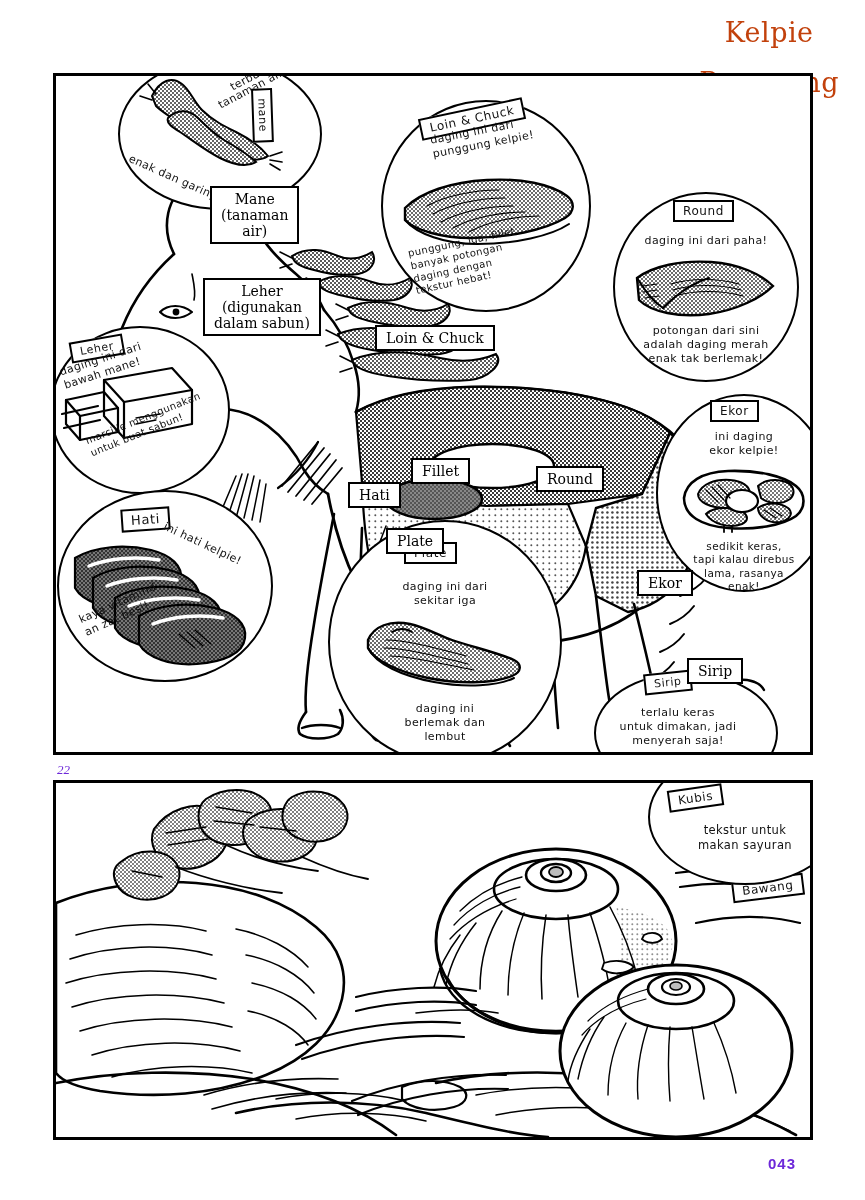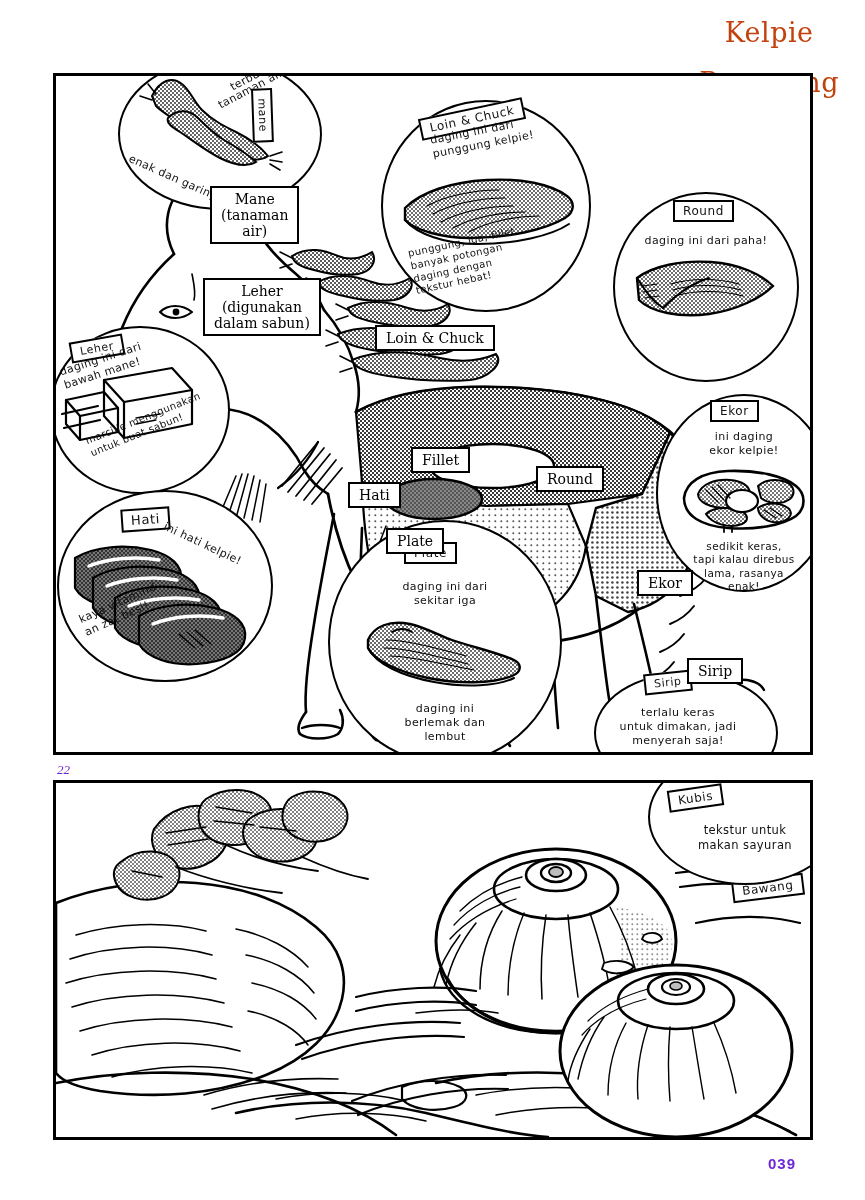--- a/index.html
+++ b/index.html
@@ -213,21 +213,21 @@
 air)</span>
       </div>
       <div class="serif-label" style="left:147px;top:202px;">
         <span style="white-space:pre-line">Leher
 (digunakan
 dalam sabun)</span>
       </div>
       <div class="serif-label" style="left:319px;top:249px;">
         <span>Loin &amp; Chuck</span>
       </div>
-      <div class="serif-label" style="left:355px;top:371px;">
+      <div class="serif-label" style="left:355px;top:382px;">
         <span>Fillet</span>
       </div>
       <div class="serif-label" style="left:292px;top:406px;">
         <span>Hati</span>
       </div>
       <div class="serif-label" style="left:330px;top:452px;">
         <span>Plate</span>
       </div>
       <div class="serif-label" style="left:480px;top:390px;">
         <span>Round</span>
@@ -376,20 +376,23 @@
           <path class="ln" stroke-width="2.0" d="M32 52 C 44 40 58 28 78 22"></path>
           <g class="ln" stroke-width="1.2">
             <path d="M40 28 C 60 22 86 22 108 28"></path>
             <path d="M42 34 C 62 28 88 28 110 34"></path>
             <path d="M44 40 C 64 34 90 34 112 40"></path>
             <path d="M12 30 L 26 28"></path>
               <path d="M12 36 L 26 34"></path>
               <path d="M14 42 L 28 40"></path>
           </g>
         </svg>
+        <div class="hand" style="position:absolute;left:0;top:130px;width:182px;white-space:pre-line;">potongan dari sini
+adalah daging merah
+enak tak berlemak!</div>
       </div>
 
       <div class="bubble" style="left:600px;top:318px;width:172px;height:194px;">
         <div class="hand-tag" style="position:absolute;left:52px;top:4px;font-size:12px;">Ekor</div>
         <div class="hand" style="position:absolute;left:0;top:34px;width:172px;white-space:pre-line;">ini daging
 ekor kelpie!</div>
         <svg width="136" height="66" viewBox="0 0 136 66" style="position:absolute;left:18px;top:72px;">
           <defs>
             <pattern id="ec" width="4" height="4" patternUnits="userSpaceOnUse">
               <rect width="4" height="4" fill="#fff"></rect>
@@ -607,15 +610,15 @@
       </div>
 
       <div style="position:absolute;left:676px;top:94px;">
         <div class="hand-tag" style="transform:rotate(-7deg);font-size:12px;">Bawang</div>
       </div>
 
     </div>
   </div>
 
   <div class="page-marker" id="marker-22">22</div>
-  <div class="page-marker" id="marker-048">039</div>
+  <div class="page-marker" id="marker-048">043</div>
 
 </div>
 
 </body></html>

